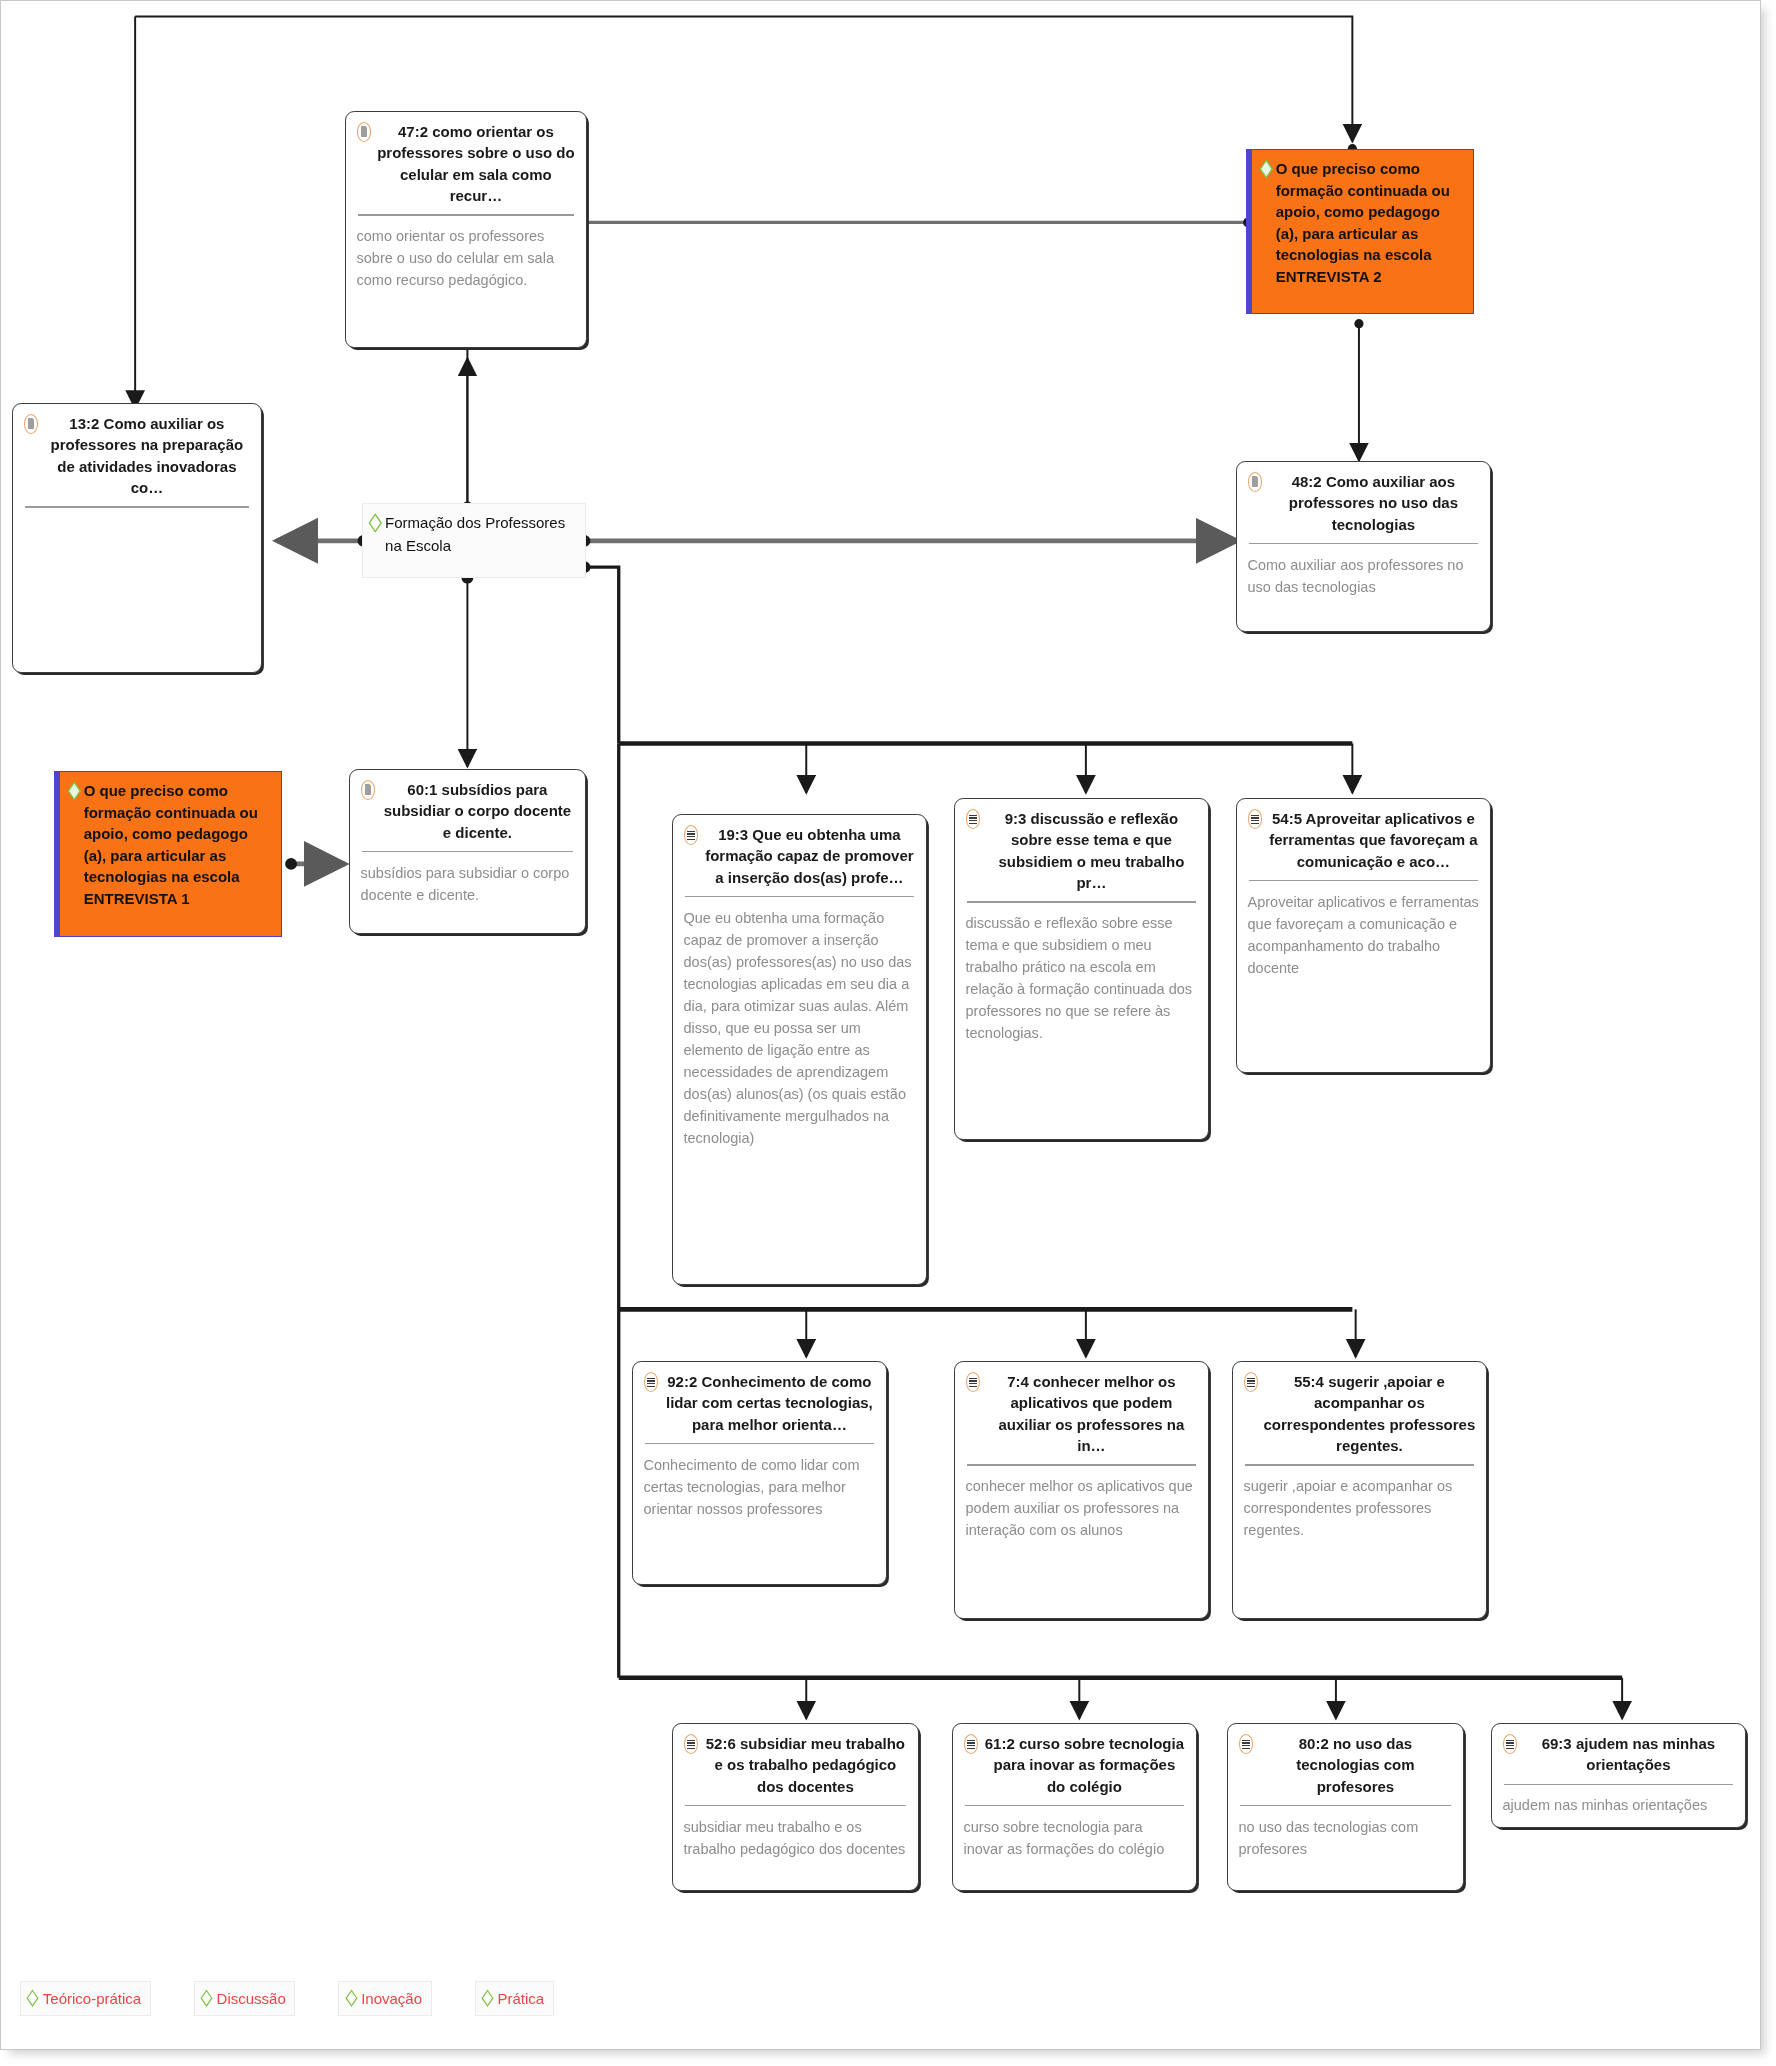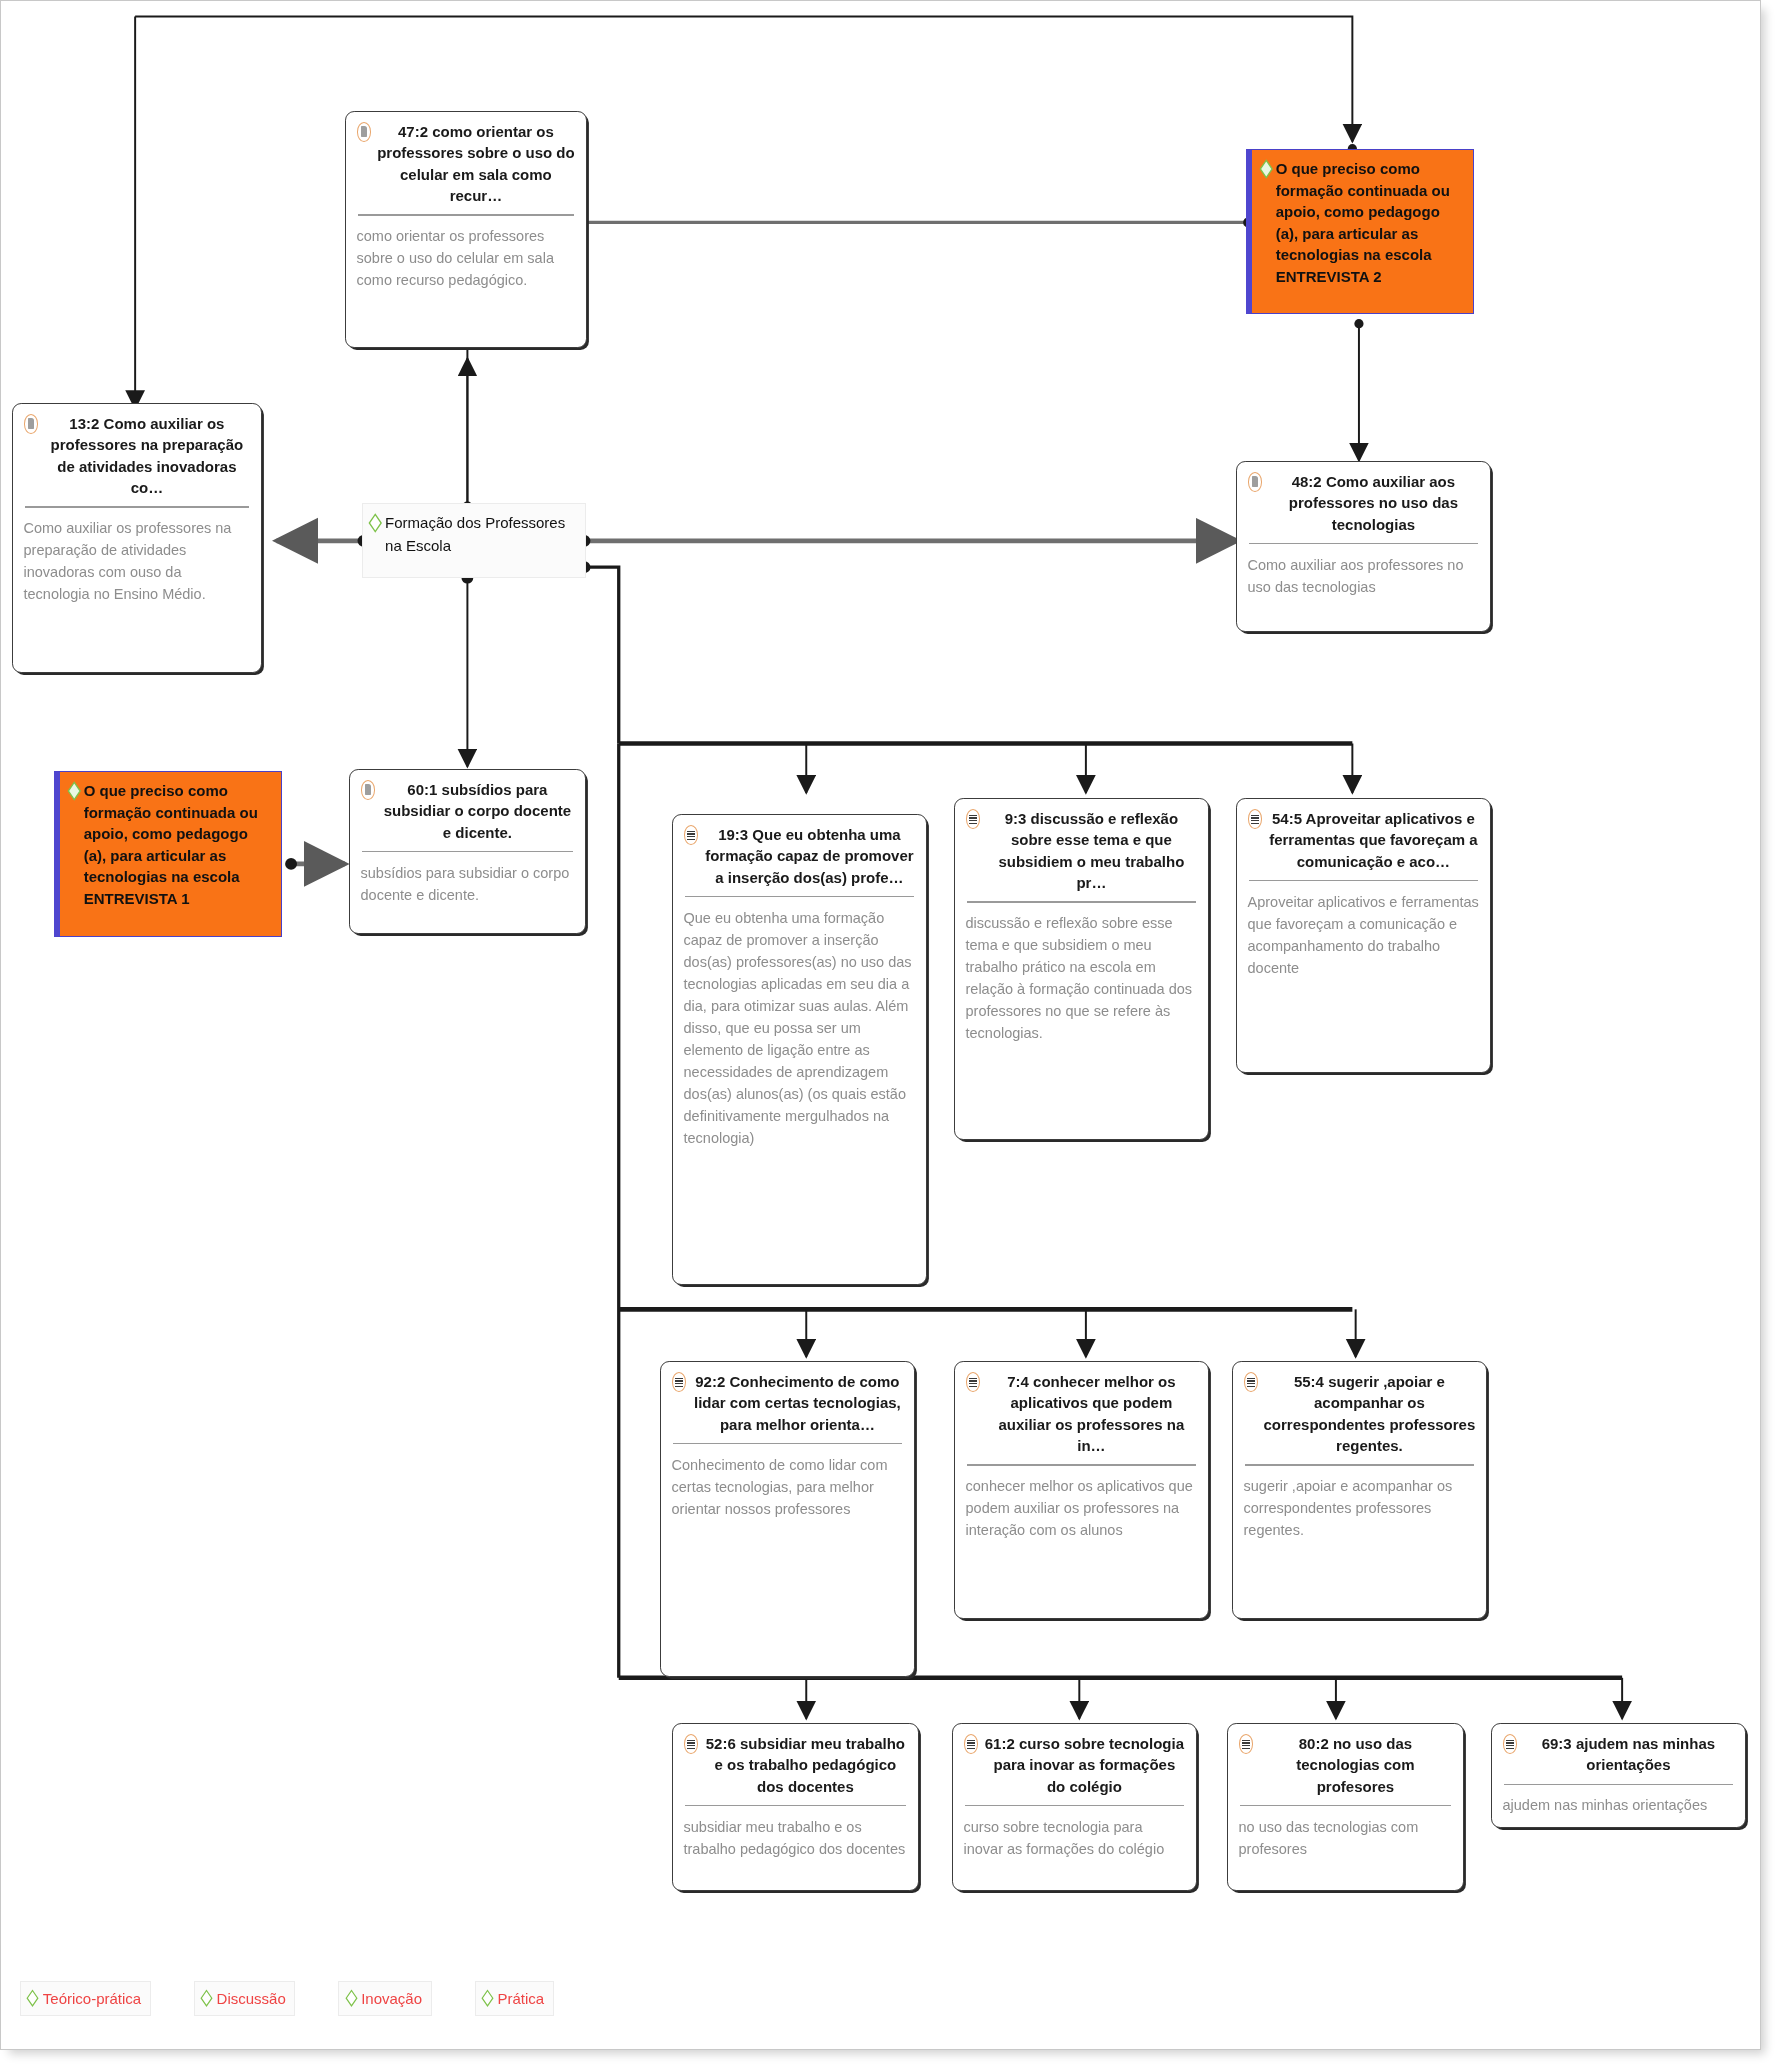--- a/index.html
+++ b/index.html
@@ -200,21 +200,20 @@
 
   <div class="node quote" style="left:12px;top:403px;width:250px;height:270px;">
     <div class="hdr">
       <span class="icon-memo">
         <span class="ell"></span>
           <span class="pg"></span>
       </span>
       <span class="htext">13:2 Como auxiliar os professores na preparação de atividades inovadoras co…</span>
     </div>
     <div class="rule"></div>
-    <div class="body">Como auxiliar os professores na preparação de atividades inovadoras com ouso da tecnologia no Ensino Médio.</div>
   </div>
 
   <div class="node code-plain" style="left:362px;top:503px;width:224px;height:75px;">
     <div class="code-row">
       <span class="diamond">
         <svg viewBox="0 0 22 30" width="14.5" height="20">
             <polygon points="11,2 20,15 11,28 2,15" fill="#ffffff" stroke="#7ec24a" stroke-width="2"></polygon>
           </svg>
       </span>
       <span class="ctext">Formação dos Professores na Escola</span>
@@ -294,21 +293,21 @@
           <span class="ln"></span>
           <span class="ln"></span>
           <span class="ln"></span>
       </span>
       <span class="htext">54:5 Aproveitar aplicativos e ferramentas que favoreçam a comunicação e aco…</span>
     </div>
     <div class="rule"></div>
     <div class="body">Aproveitar aplicativos e ferramentas que favoreçam a comunicação e acompanhamento do trabalho docente</div>
   </div>
 
-  <div class="node quote" style="left:660px;top:1361px;width:255px;height:316px;">
+  <div class="node quote" style="left:632px;top:1361px;width:255px;height:224px;">
     <div class="hdr">
       <span class="icon-quot">
         <span class="ell"></span>
           <span class="ln"></span>
           <span class="ln"></span>
           <span class="ln"></span>
           <span class="ln"></span>
       </span>
       <span class="htext">92:2 Conhecimento de como lidar com certas tecnologias, para melhor orienta…</span>
     </div>

